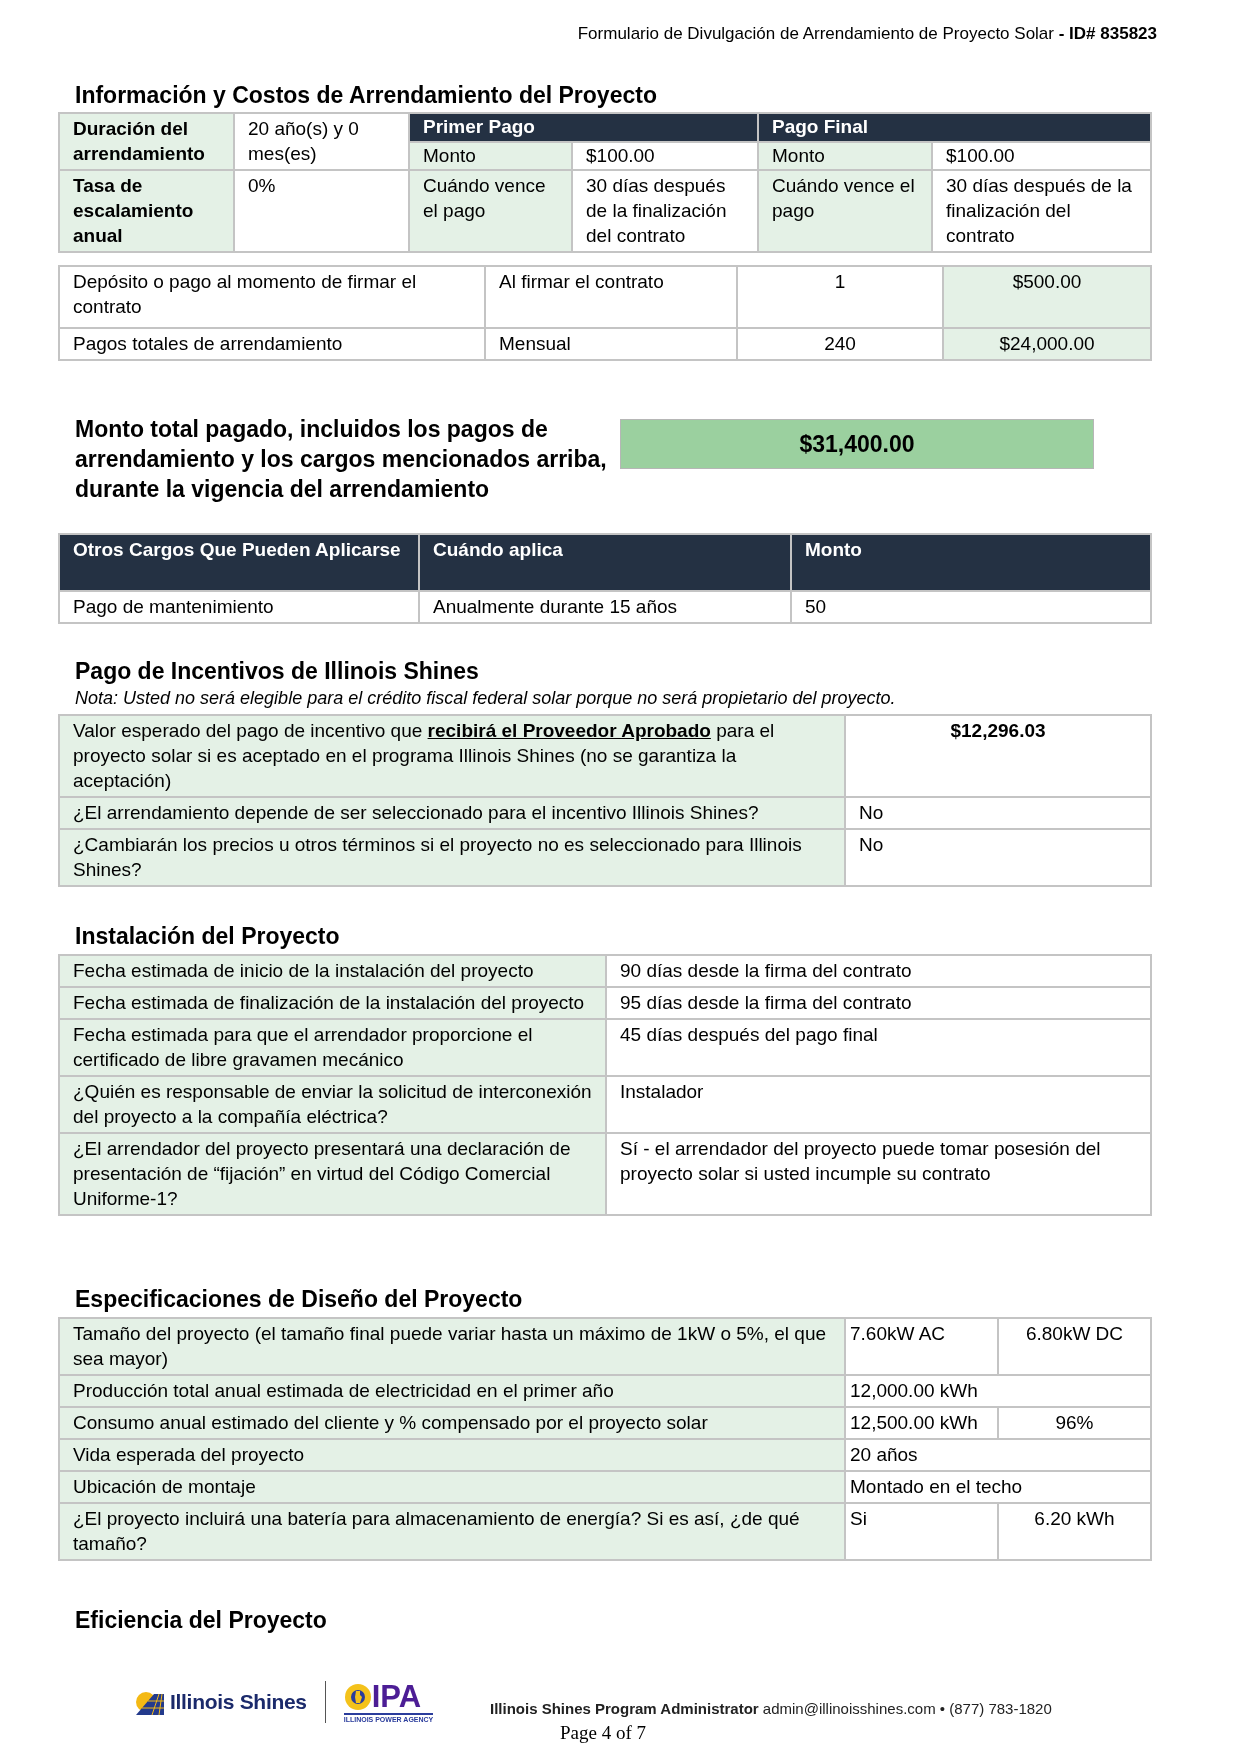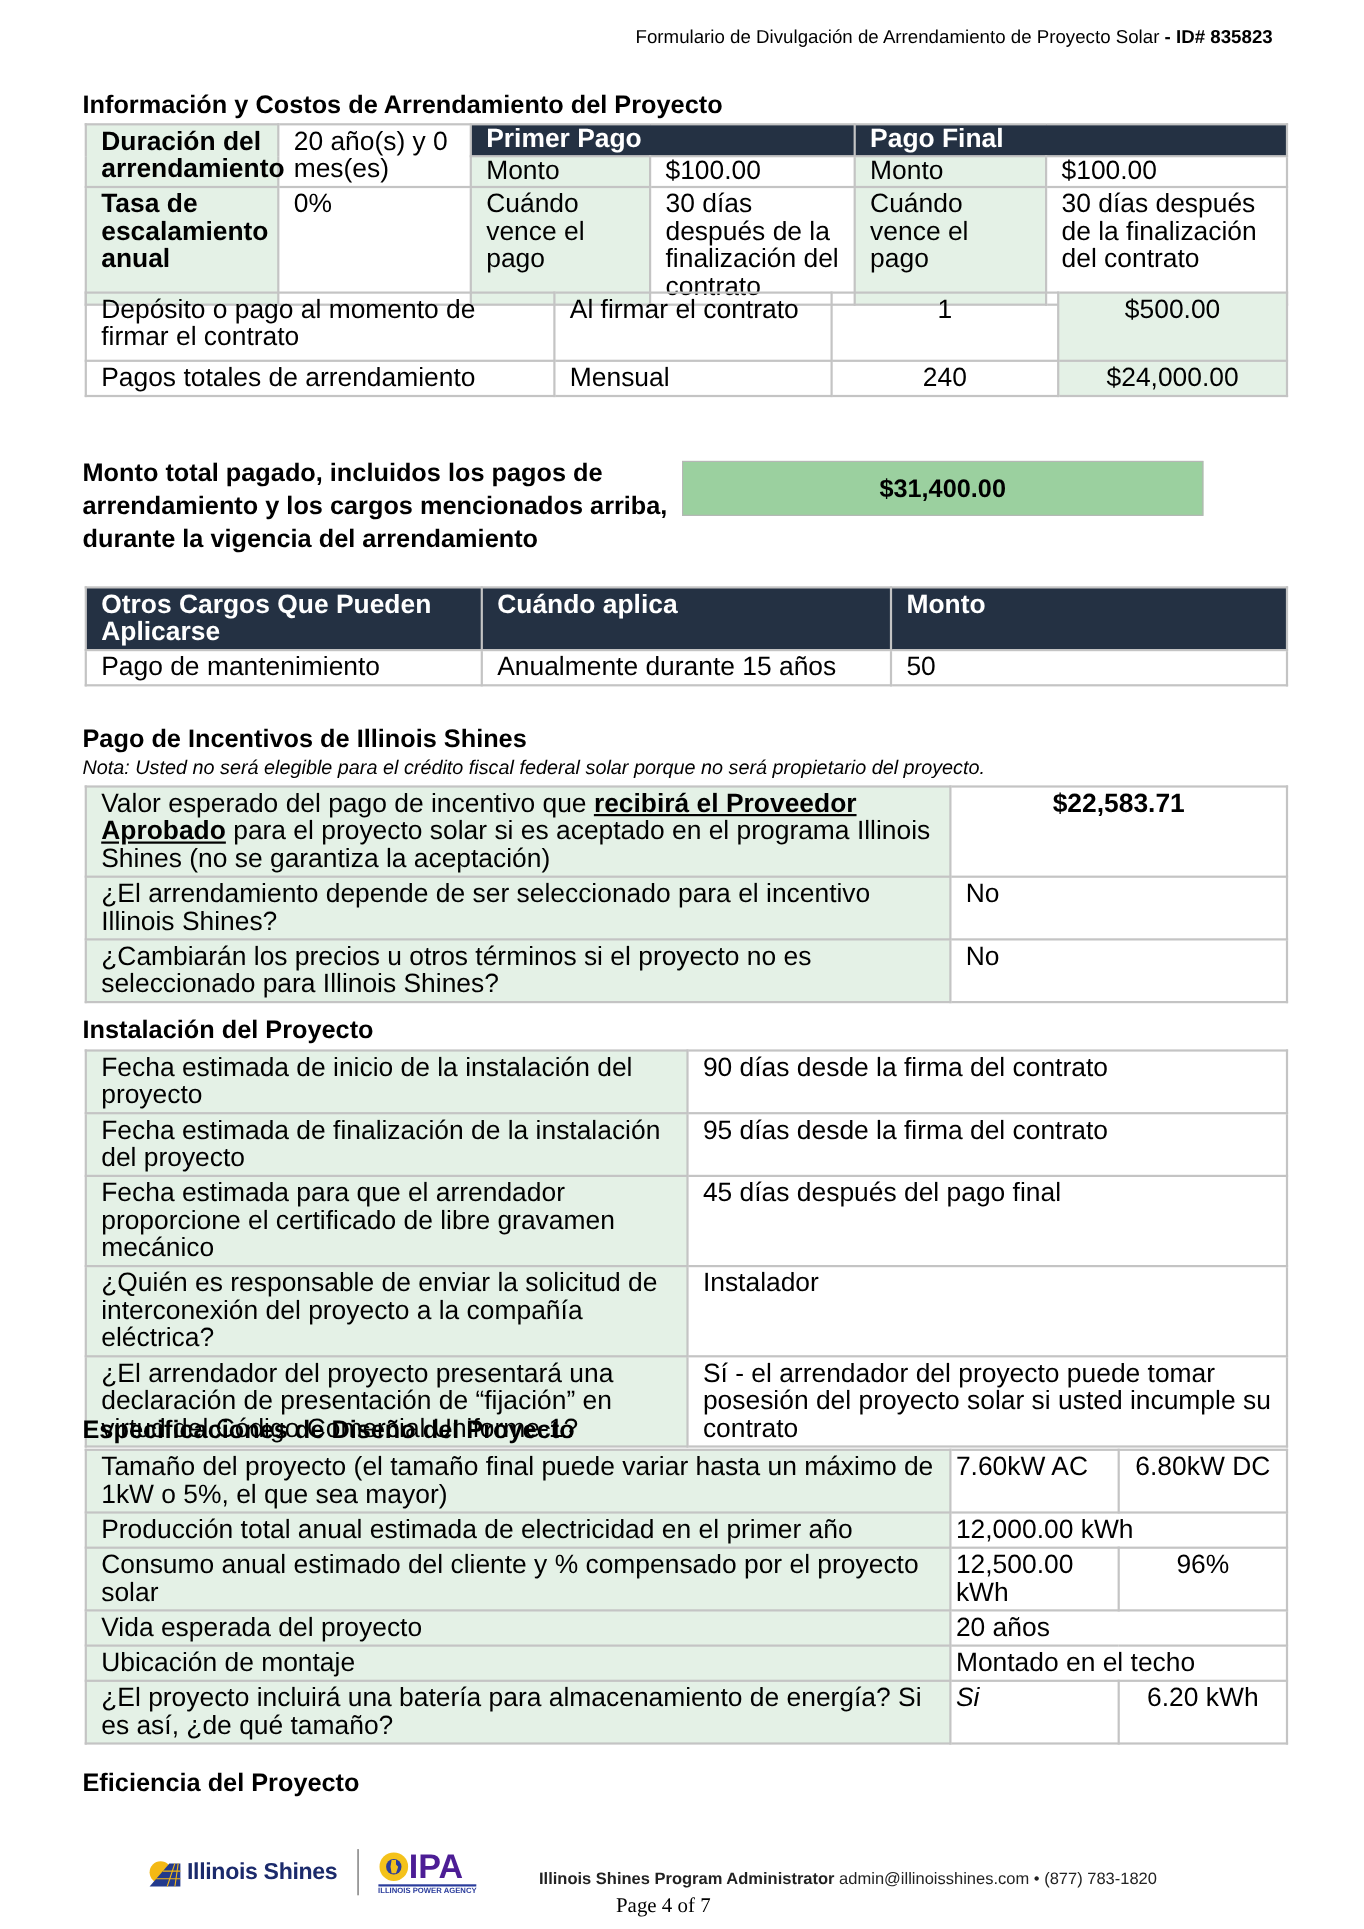--- a/index.html
+++ b/index.html
@@ -2,22 +2,22 @@
 <html><head>
 <meta charset="utf-8">
 <style>
   html, body { margin: 0; padding: 0; background: #ffffff; }
   body { width: 1240px; height: 1754px; position: relative; overflow: hidden;
          font-family: "Liberation Sans", sans-serif; color: #000; }
   .abs { position: absolute; }
   .page-header { top: 24px; right: 83px; font-size: 17px; color: #000000; }
   .page-header b { font-weight: bold; }
   h2.sec { position: absolute; left: 75px; margin: 0; font-size: 23px; font-weight: bold; color: #000; }
-  table.t { position: absolute; left: 77px; width: 1092px; border-collapse: collapse; table-layout: fixed;
-            font-size: 24px; line-height: 25px; }
+  table.t { position: absolute; left: 58px; width: 1092px; border-collapse: collapse; table-layout: fixed;
+            font-size: 19px; line-height: 25px; }
   table.t td, table.t th { border: 2px solid #c4c4c4; padding: 2px 13px 3px 13px; vertical-align: top; text-align: left; }
   .lbl { background: #e4f1e6; }
   .hdr { background: #243143; color: #fff; font-weight: bold; }
   .bold { font-weight: bold; }
   .center { text-align: center !important; }
   .note { position: absolute; left: 75px; font-size: 18px; font-style: italic; }
   .total-label { left: 75px; top: 414px; width: 560px; font-size: 23px; font-weight: bold; line-height: 30px; }
   .total-box { left: 620px; top: 419px; width: 472px; height: 48px; background: #9bd09f; border: 1px solid #b6b6b6;
                font-size: 23px; font-weight: bold; display: flex; align-items: center; justify-content: center; }
   .footer-logos { left: 132px; top: 1680px; height: 44px; display: flex; align-items: center; }
@@ -125,21 +125,21 @@
 <table class="t" style="top:714px;">
   <colgroup>
       <col style="width:786px">
       <col style="width:306px">
     </colgroup>
   <tbody>
       <tr>
     <td class="lbl">
       <span>Valor esperado del pago de incentivo que </span><u class="ul">recibirá el Proveedor Aprobado</u><span> para el proyecto solar si es aceptado en el programa Illinois Shines (no se garantiza la aceptación)</span>
     </td>
-    <td class="center bold">$22,583.71</td>
+    <td class="center bold">$12,296.03</td>
   </tr>
   <tr>
     <td class="lbl">¿El arrendamiento depende de ser seleccionado para el incentivo Illinois Shines?</td>
     <td>No</td>
   </tr>
   <tr>
     <td class="lbl">¿Cambiarán los precios u otros términos si el proyecto no es seleccionado para Illinois Shines?</td>
     <td>No</td>
   </tr>
 </tbody>
@@ -200,21 +200,21 @@
   <tr>
     <td class="lbl">Vida esperada del proyecto</td>
     <td colspan="2" style="padding-left:4px;">20 años</td>
   </tr>
   <tr>
     <td class="lbl">Ubicación de montaje</td>
     <td colspan="2" style="padding-left:4px;">Montado en el techo</td>
   </tr>
   <tr>
     <td class="lbl">¿El proyecto incluirá una batería para almacenamiento de energía? Si es así, ¿de qué tamaño?</td>
-    <td style="padding-left:4px;font-style:italic;">Si</td>
+    <td style="padding-left:4px;">Si</td>
     <td class="center">6.20 kWh</td>
   </tr>
 </tbody>
   </table>
 
 <h2 class="sec" style="top:1607px;">Eficiencia del Proyecto</h2>
 
 <div class="abs footer-logos">
   <div class="is-logo">
     <svg width="34" height="28" viewBox="0 0 34 28">

